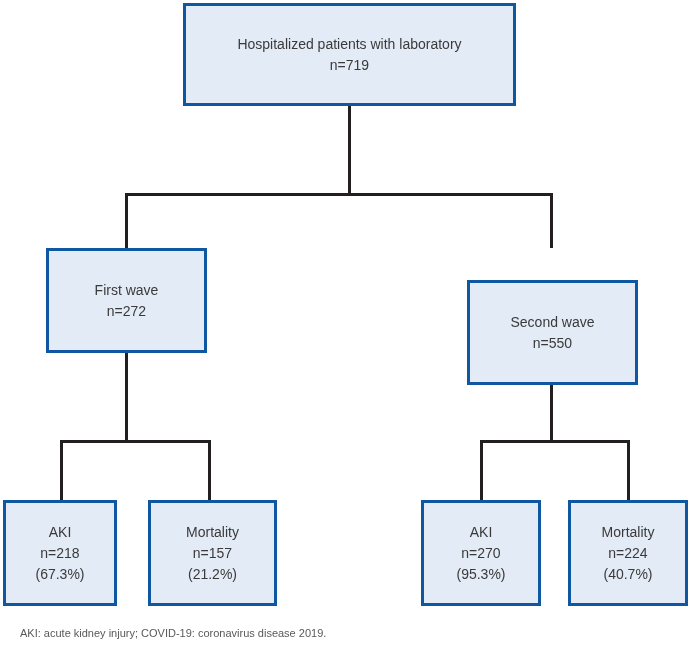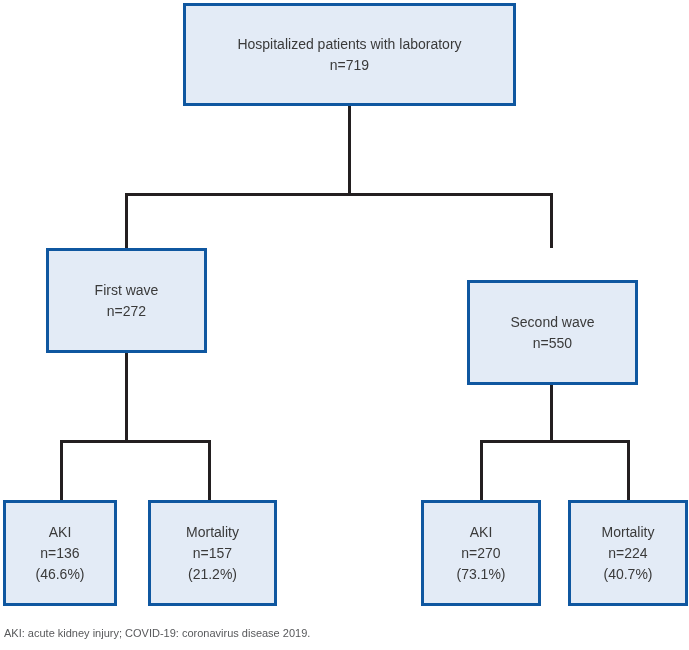--- a/index.html
+++ b/index.html
@@ -34,21 +34,21 @@
     white-space: nowrap;
   }
   .line {
     position: absolute;
     background: #231f20;
   }
   .line.v { width: 3px; }
   .line.h { height: 3px; }
   .footnote {
     position: absolute;
-    left: 4px;
+    left: 20px;
     top: 626px;
     font-size: 11px;
     line-height: 14px;
     color: #58595b;
   }
 </style>
 </head>
 <body>
 
 <div class="figure">
@@ -77,33 +77,33 @@
     <span>First wave</span>
     <span>n=272</span>
   </div>
   <div class="box" style="left:467px; top:248px; width:171px; height:105px;margin-top:32px;">
     <span>Second wave</span>
     <span>n=550</span>
   </div>
 
   <div class="box" style="left:3px; top:500px; width:114px; height:106px;">
     <span>AKI</span>
-    <span>n=136</span>
-    <span>(46.6%)</span>
+    <span>n=218</span>
+    <span>(67.3%)</span>
   </div>
   <div class="box" style="left:148px; top:500px; width:129px; height:106px;">
     <span>Mortality</span>
     <span>n=157</span>
     <span>(21.2%)</span>
   </div>
 
   <div class="box" style="left:421px; top:500px; width:120px; height:106px;">
     <span>AKI</span>
     <span>n=270</span>
-    <span>(73.1%)</span>
+    <span>(95.3%)</span>
   </div>
   <div class="box" style="left:568px; top:500px; width:120px; height:106px;">
     <span>Mortality</span>
     <span>n=224</span>
     <span>(40.7%)</span>
   </div>
 
   <div class="footnote">AKI: acute kidney injury; COVID-19: coronavirus disease 2019.</div>
 
 </div>

